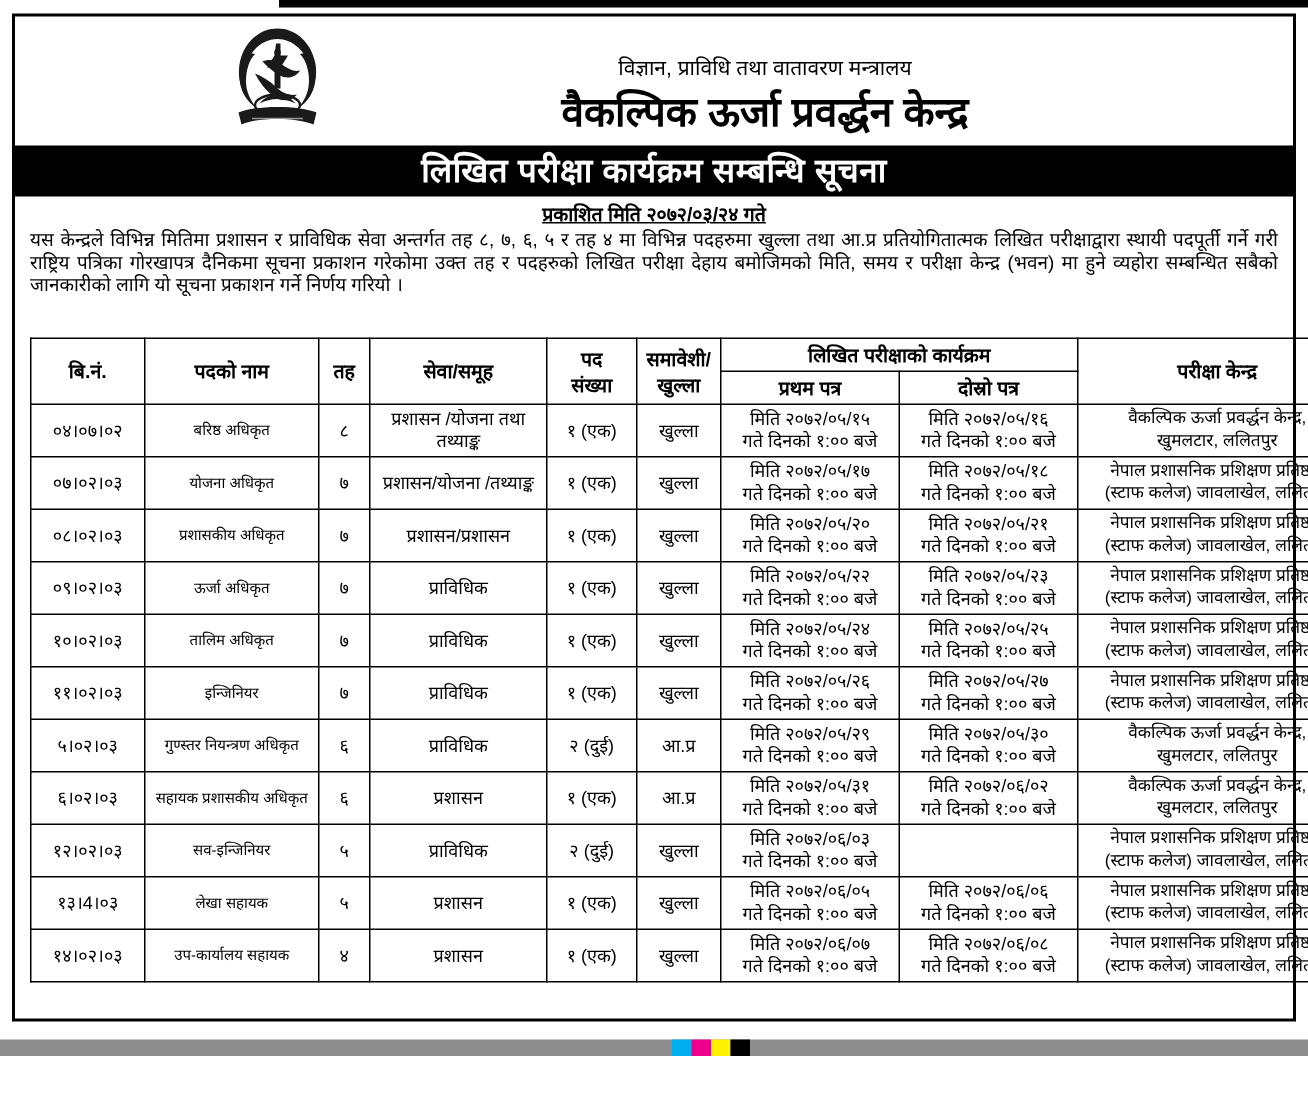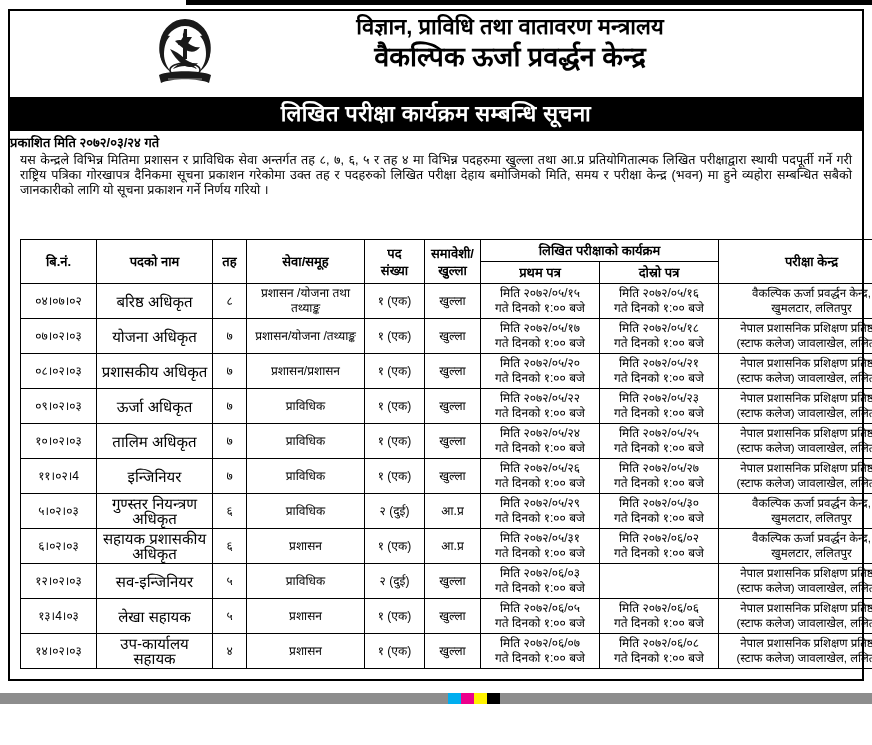--- a/index.html
+++ b/index.html
@@ -65,24 +65,24 @@
     text-align: center;
   }
   .gov-line {
     font-size: 13px;
     font-weight: 600;
     letter-spacing: .2px;
     line-height: 20px;
     margin-top: 4px;
   }
   .ministry-line {
-    font-size: 22px;
-    font-weight: 700;
+    font-size: 14px;
+    font-weight: 400;
     line-height: 28px;
-    margin-top: 0;
+    margin-top: 18px;
   }
   .center-line {
     font-size: 27px;
     font-weight: 700;
     line-height: 30px;
     margin-top: 1px;
   }
 
   
   .title-band {
@@ -103,41 +103,43 @@
     letter-spacing: .4px;
     line-height: 30px;
   }
 
   
   .pub-date {
     position: absolute;
     left: 0px;
     top: 122px;
     width: 100%;
+    text-align: center;
     font-size: 13px;
     font-weight: 700;
+    text-decoration: underline;
   }
 
   
   .body-para {
     position: absolute;
     left: 10px;
     top: 142px;
     width: 832px;
     font-size: 12.6px;
     line-height: 15px;
     text-align: justify;
     text-justify: inter-word;
   }
 
   
   .table-wrap {
     position: absolute;
     left: 10px;
-    top: 228px;
+    top: 214px;
     width: 834px;
   }
   table.sched {
     border-collapse: collapse;
     width: 834px;
     table-layout: fixed;
     font-size: 12px;
   }
   table.sched th,
   table.sched td {
@@ -159,21 +161,21 @@
   .c-tah    { width: 34px; }
   .c-seva   { width: 118px; }
   .c-num    { width: 60px; }
   .c-inc    { width: 56px; }
   .c-p1     { width: 119px; }
   .c-p2     { width: 119px; }
   .c-center { width: 186px; }
 
   td.cell-date { font-size: 12px; line-height: 15px; }
   td.cell-center { font-size: 11.5px; line-height: 15px; }
-  td.cell-post { font-size: 15px; }
+  td.cell-post { font-size: 10px; }
   td.cell-bino { font-size: 12px; }
 
   .row-pad td { height: 32px; }
 
   
   .reg-bar {
     position: absolute;
     left: 0px;
     top: 693px;
     width: 872px;
@@ -327,21 +329,21 @@
               <td class="cell-post">तालिम अधिकृत</td>
               <td>७</td>
               <td>प्राविधिक</td>
               <td>१ (एक)</td>
               <td>खुल्ला</td>
               <td class="cell-date">मिति २०७२/०५/२४<br>गते दिनको १:०० बजे</td>
               <td class="cell-date">मिति २०७२/०५/२५<br>गते दिनको १:०० बजे</td>
               <td class="cell-center">नेपाल प्रशासनिक प्रशिक्षण प्रतिष्ठान<br>(स्टाफ कलेज) जावलाखेल, ललितपुर</td>
             </tr>
             <tr class="row-pad">
-              <td class="cell-bino">११।०२।4</td>
+              <td class="cell-bino">११।०२।०३</td>
               <td class="cell-post">इन्जिनियर</td>
               <td>७</td>
               <td>प्राविधिक</td>
               <td>१ (एक)</td>
               <td>खुल्ला</td>
               <td class="cell-date">मिति २०७२/०५/२६<br>गते दिनको १:०० बजे</td>
               <td class="cell-date">मिति २०७२/०५/२७<br>गते दिनको १:०० बजे</td>
               <td class="cell-center">नेपाल प्रशासनिक प्रशिक्षण प्रतिष्ठान<br>(स्टाफ कलेज) जावलाखेल, ललितपुर</td>
             </tr>
             <tr class="row-pad">

